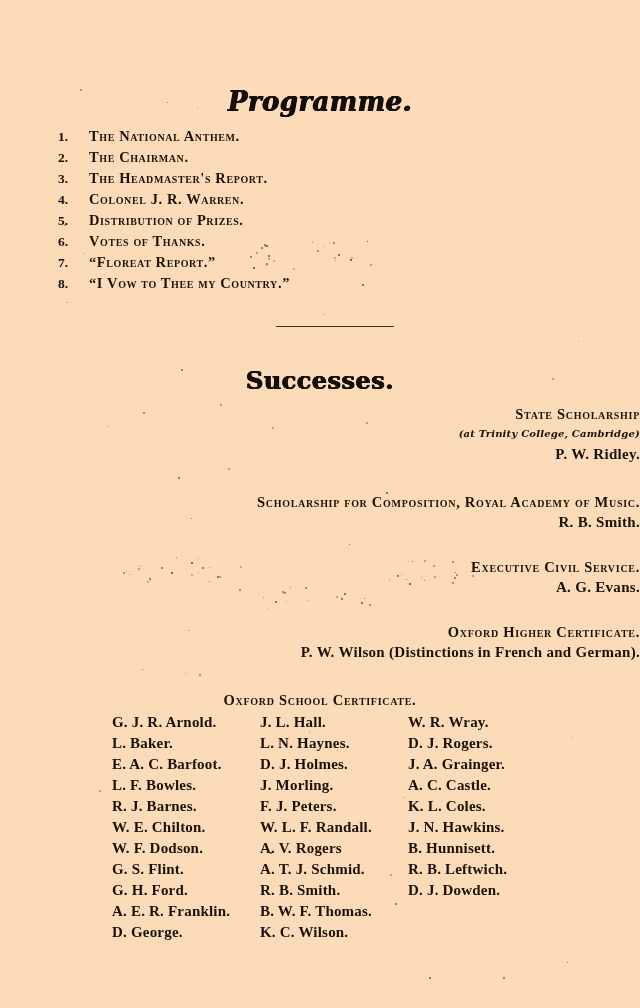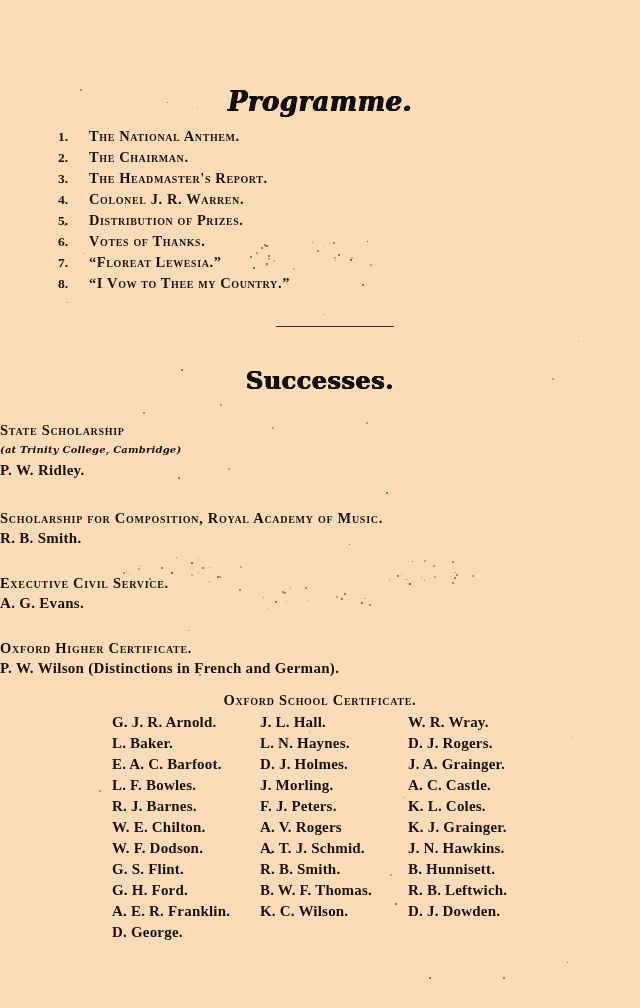--- a/index.html
+++ b/index.html
@@ -99,24 +99,24 @@
     height: 1px;
     background: #2b1f14;
     border: 0;
     margin: 0;
     opacity: 0.92;
   }
 
   
   #successes-block {
     position: absolute;
-    top: 420px;
+    top: 404px;
     left: 0;
     right: 0;
-    text-align: left;
+    text-align: right;
   }
   .award {
     margin: 0;
     padding: 0;
   }
   .award-title {
     display: block;
     font-variant: small-caps;
     font-weight: bold;
     font-size: 14.5px;
@@ -222,21 +222,21 @@
       <li>
         <span class="item-number">5.</span>
         <span class="item-label smallcaps">Distribution of Prizes.</span>
       </li>
       <li>
         <span class="item-number">6.</span>
         <span class="item-label smallcaps">Votes of Thanks.</span>
       </li>
       <li>
         <span class="item-number">7.</span>
-        <span class="item-label smallcaps">“Floreat Lewesia.”</span>
+        <span class="item-label smallcaps">“Floreat Report.”</span>
       </li>
       <li>
         <span class="item-number">8.</span>
         <span class="item-label smallcaps">“I Vow to Thee my Country.”</span>
       </li>
     </ol>
 
   <hr id="section-divider">
 
   <h1 class="display-heading" id="successes-title">Successes.</h1>
@@ -279,33 +279,33 @@
         <li>G. H. Ford.</li>
         <li>A. E. R. Franklin.</li>
         <li>D. George.</li>
       </ul>
       <ul class="name-column">
         <li>J. L. Hall.</li>
         <li>L. N. Haynes.</li>
         <li>D. J. Holmes.</li>
         <li>J. Morling.</li>
         <li>F. J. Peters.</li>
+        <li>W. L. F. Randall.</li>
         <li>A. V. Rogers</li>
         <li>A. T. J. Schmid.</li>
         <li>R. B. Smith.</li>
         <li>B. W. F. Thomas.</li>
         <li>K. C. Wilson.</li>
       </ul>
       <ul class="name-column">
         <li>W. R. Wray.</li>
         <li>D. J. Rogers.</li>
         <li>J. A. Grainger.</li>
         <li>A. C. Castle.</li>
         <li>K. L. Coles.</li>
-        <li>K. J. Grainger.</li>
         <li>J. N. Hawkins.</li>
         <li>B. Hunnisett.</li>
         <li>R. B. Leftwich.</li>
         <li>D. J. Dowden.</li>
       </ul>
     </div>
 
 <div class="speckle" style="width: 2.1px; height: 2.1px; left: 333px; top: 242px; opacity: 0.61;"></div>
     <div class="speckle" style="width: 1.6px; height: 1.6px; left: 350px; top: 259px; opacity: 0.81;"></div>
     <div class="speckle" style="width: 0.9px; height: 0.9px; left: 321px; top: 268px; opacity: 0.36;"></div>

